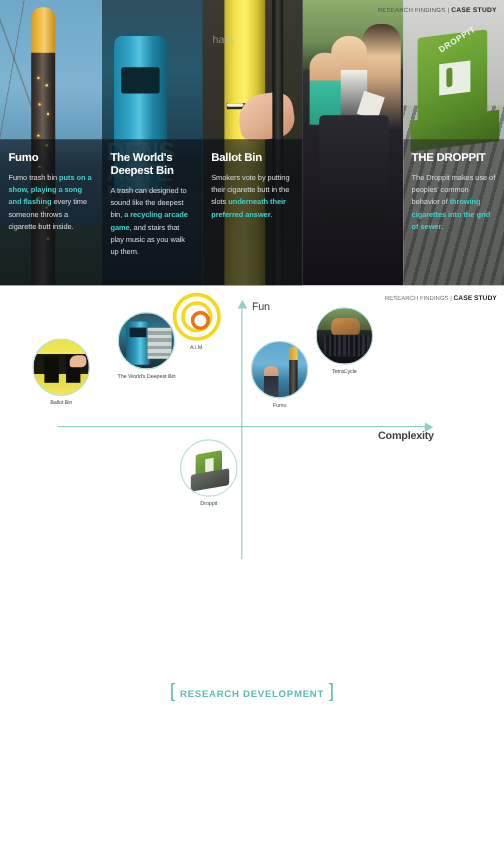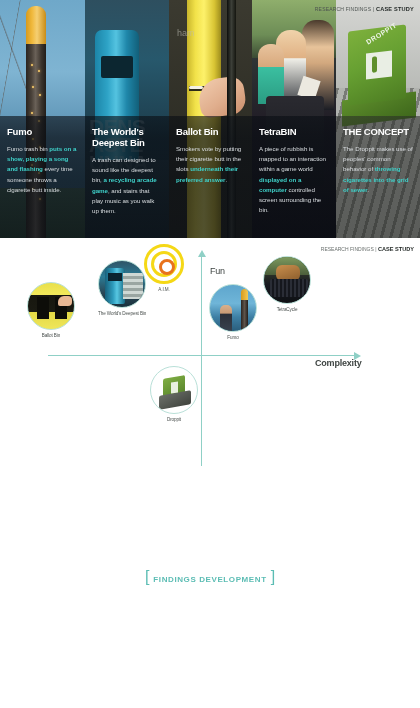--- a/index.html
+++ b/index.html
@@ -259,21 +259,21 @@
     border-top:4px solid transparent;
     border-bottom:4px solid transparent;
     border-left:7px solid #8fd0c6;
   }
   .axis-label {
     position:absolute;
     font-size:9px;
     color:#3f4543;
     letter-spacing:-0.2px;
   }
-  .label-fun { left:210px; top:28px; }
+  .label-fun { left:210px; top:12px; }
   .label-complexity { left:315px; top:120px;font-weight:bold; }
 
   .node {
     position:absolute;
     text-align:center;
   }
   .node-circle {
     width:48px; height:48px; border-radius:50%;
     overflow:hidden; position:relative;
     border:1px solid #b9e0d8;
@@ -477,38 +477,32 @@
 
   <div class="case-card card-4">
     <div class="card-photo ph4">
       <div class="ph4-wall"></div>
       <div class="ph4-k3"></div>
       <div class="ph4-k2"></div>
       <div class="ph4-k1"></div>
       <div class="ph4-paper"></div>
       <div class="ph4-bin"></div>
     </div>
-    <div class="card-overlay">
-      <div class="card-title">TetraBIN</div>
-      <div class="card-desc">
-        <span>A piece of rubbish is mapped to an interaction within a game world </span><span class="hl">displayed on a computer</span><span> controlled screen surrounding the bin.</span>
-      </div>
-    </div>
   </div>
 
   <div class="case-card card-5">
     <div class="card-photo ph5">
       <div class="ph5-grid"></div>
       <div class="ph5-base"></div>
       <div class="ph5-body"></div>
       <div class="ph5-plate"></div>
       <div class="ph5-word">DROPPIT</div>
     </div>
     <div class="card-overlay">
-      <div class="card-title">THE CONCEPT</div>
+      <div class="card-title">THE DROPPIT</div>
       <div class="card-desc">
         <span>The Droppit makes use of peoples' common behavior of </span><span class="hl">throwing cigarettes into the grid of sewer</span><span>.</span>
       </div>
     </div>
   </div>
 
   <div class="case-tag">
     <span>RESEARCH FINDINGS</span>
     <span>|</span>
     <b>CASE STUDY</b>
@@ -567,14 +561,14 @@
   <div class="node n-droppit">
     <div class="node-circle th-droppit">
         <i></i>
       </div>
     <div class="node-label">Droppit</div>
   </div>
 
 </div>
 
 <div class="footer">
-  <span class="bracket">[</span><span class="footer-title">FINDINGS DEVELOPMENT</span><span class="bracket">]</span>
+  <span class="bracket">[</span><span class="footer-title">RESEARCH DEVELOPMENT</span><span class="bracket">]</span>
 </div>
 
 </body></html>

